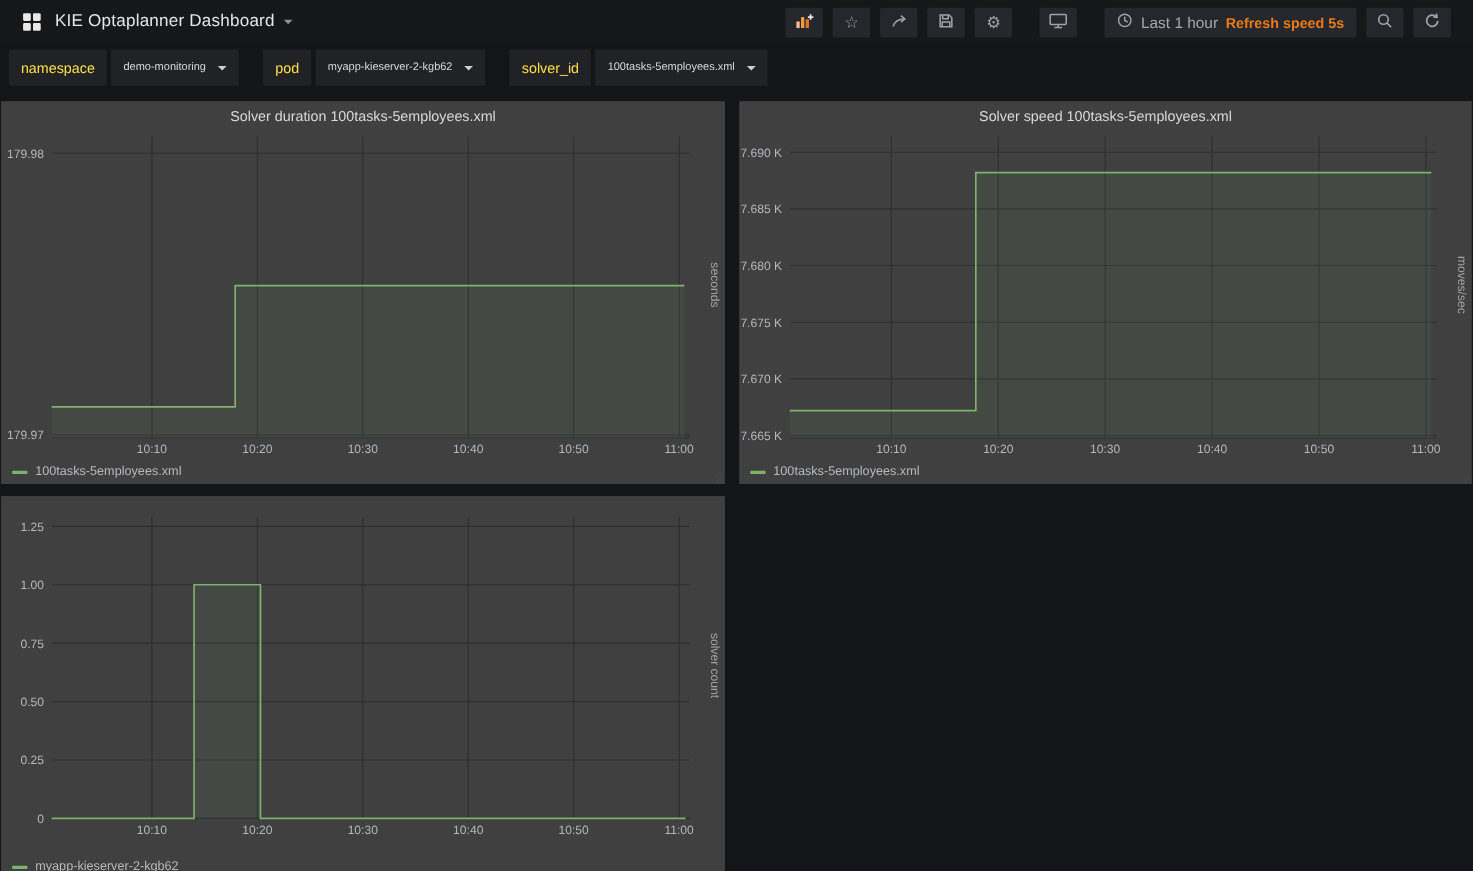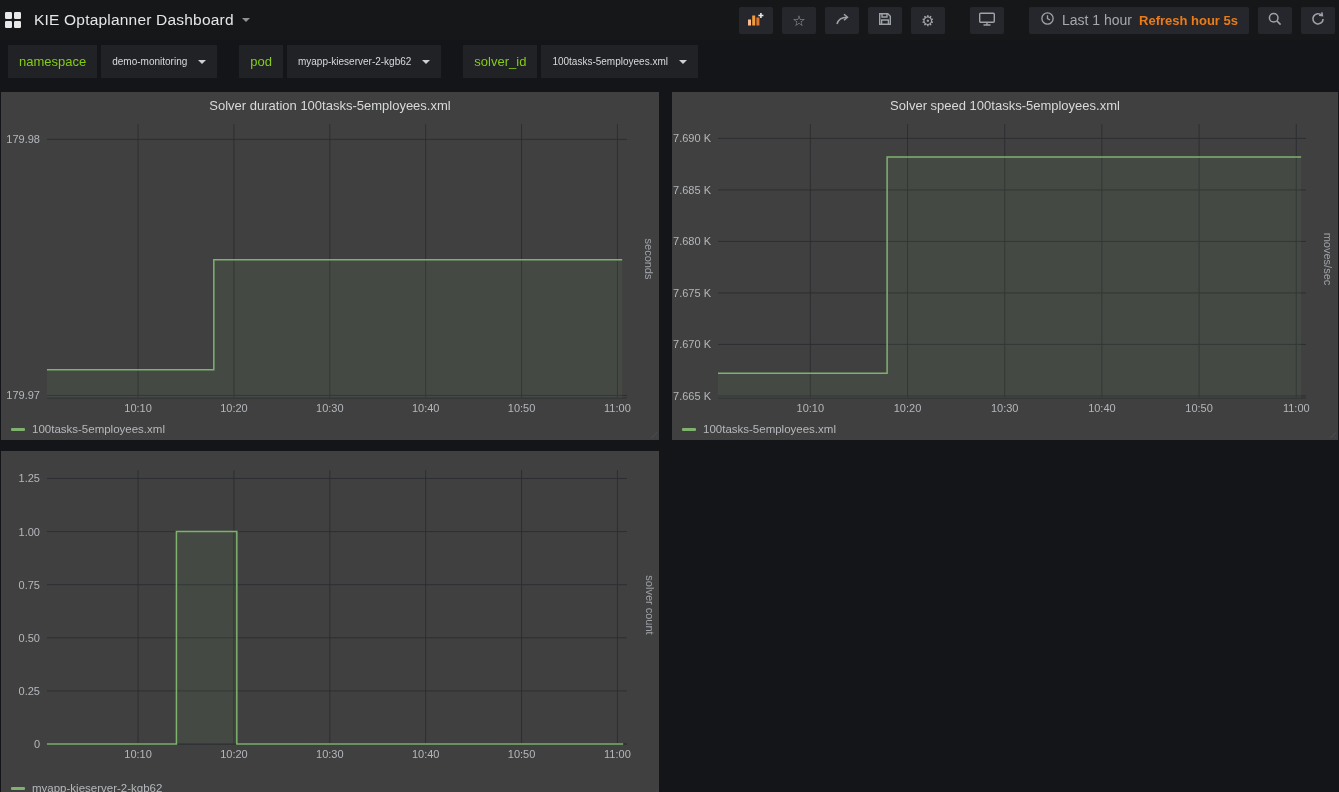--- a/index.html
+++ b/index.html
@@ -1,38 +1,38 @@
 <!DOCTYPE html>
 <html><head>
 <meta charset="utf-8">
 <style>
   *{box-sizing:border-box;margin:0;padding:0}
   html,body{width:1339px;height:792px;overflow:hidden}
   body{background:#141518;font-family:"Liberation Sans","DejaVu Sans",sans-serif;color:#d8d9da;position:relative}
 
   
-  .navbar{position:absolute;left:0;top:0;width:100%;height:40px;display:flex;align-items:center;padding:0 4px;background:#161719}
+  .navbar{position:absolute;left:0;top:0;width:100%;height:40px;display:flex;align-items:center;padding:0 20px;background:#161719}
   .nav-left{display:flex;align-items:center;gap:12px}
   .logo{display:flex;align-items:center}
   .dash-title-wrap{display:flex;align-items:center;gap:8px;cursor:pointer}
   .dash-title{font-size:15.5px;font-weight:500;color:#e6e6e6;letter-spacing:.2px}
   .nav-right{margin-left:auto;display:flex;align-items:center;gap:9px}
   button{border:none;background:#26272c;color:#9fa2a8;font-family:inherit;cursor:pointer}
   .nav-btn{height:27px;min-width:34px;border-radius:2px;display:flex;align-items:center;justify-content:center;padding:0 8px}
   .glyph{font-size:15px;line-height:1;color:#9fa2a8}
   .spaced-l{margin-left:16px}
   .spaced-r{margin-right:16px}
   .time-picker{height:27px;border-radius:2px;display:flex;align-items:center;gap:7px;padding:0 11px}
   .time-text{font-size:14px;color:#a5a8ad}
   .refresh-text{font-size:13px;font-weight:700;color:#eb7b18}
 
   
   .submenu{position:absolute;top:45px;left:8px;display:flex;gap:22px}
   .var-group{display:flex;gap:4px}
-  .var-label{height:33px;display:flex;align-items:center;padding:0 11px;background:#202226;color:#84cc16;font-size:13px}
+  .var-label{height:33px;display:flex;align-items:center;padding:0 11px;background:#202226;color:#fde047;font-size:13px}
   .var-value{height:33px;display:flex;align-items:center;gap:11px;padding:0 11px;background:#202226;color:#d8d9da;font-size:10px;cursor:pointer}
   .caret{width:0;height:0;border-left:4px solid transparent;border-right:4px solid transparent;border-top:4px solid #cfd0d2;display:inline-block}
   .caret.dim{border-top-color:#8e9196}
 
   
   .panel{position:absolute;background:#404040;display:flex;flex-direction:column}
   .panel-header{height:26px;flex:none;display:flex;align-items:center;justify-content:center;cursor:pointer}
   .panel-title{font-size:13px;font-weight:500;color:#d8d9da}
   .panel-chart{flex:1;min-height:0;position:relative}
   svg.chart{display:block;width:100%;height:100%}
@@ -110,21 +110,21 @@
     </button>
 
     <button class="time-picker">
       <span>
         <svg width="15" height="15" viewBox="0 0 16 16" fill="none" stroke="#9fa2a8" stroke-width="1.4">
           <circle cx="8" cy="8" r="6"></circle>
           <path d="M8 4.6 V8.2 L10.8 9.6"></path>
         </svg>
       </span>
       <span class="time-text">Last 1 hour</span>
-      <span class="refresh-text">Refresh hour 5s</span>
+      <span class="refresh-text">Refresh speed 5s</span>
     </button>
 
     <button class="nav-btn">
       <span>
         <svg width="16" height="16" viewBox="0 0 16 16" fill="none" stroke="#9fa2a8" stroke-width="1.5">
           <circle cx="6.7" cy="6.7" r="4.3"></circle>
           <path d="M9.9 9.9 L13.6 13.6"></path>
         </svg>
       </span>
     </button>

